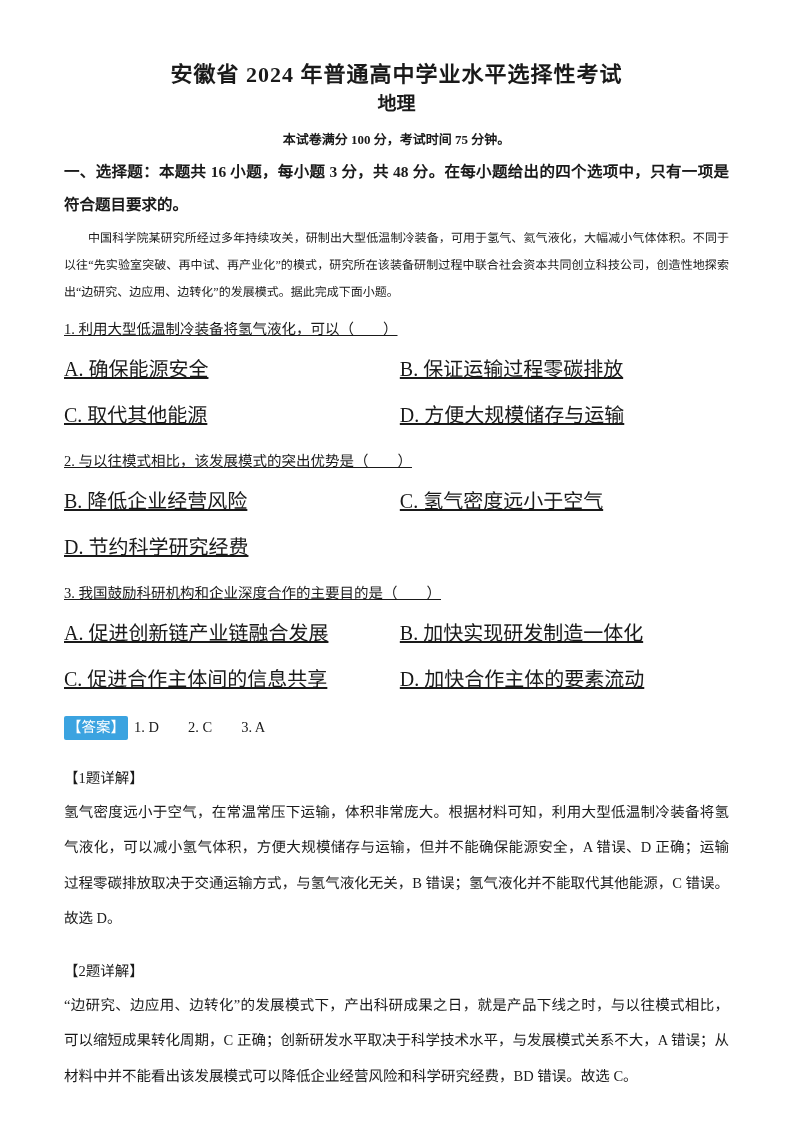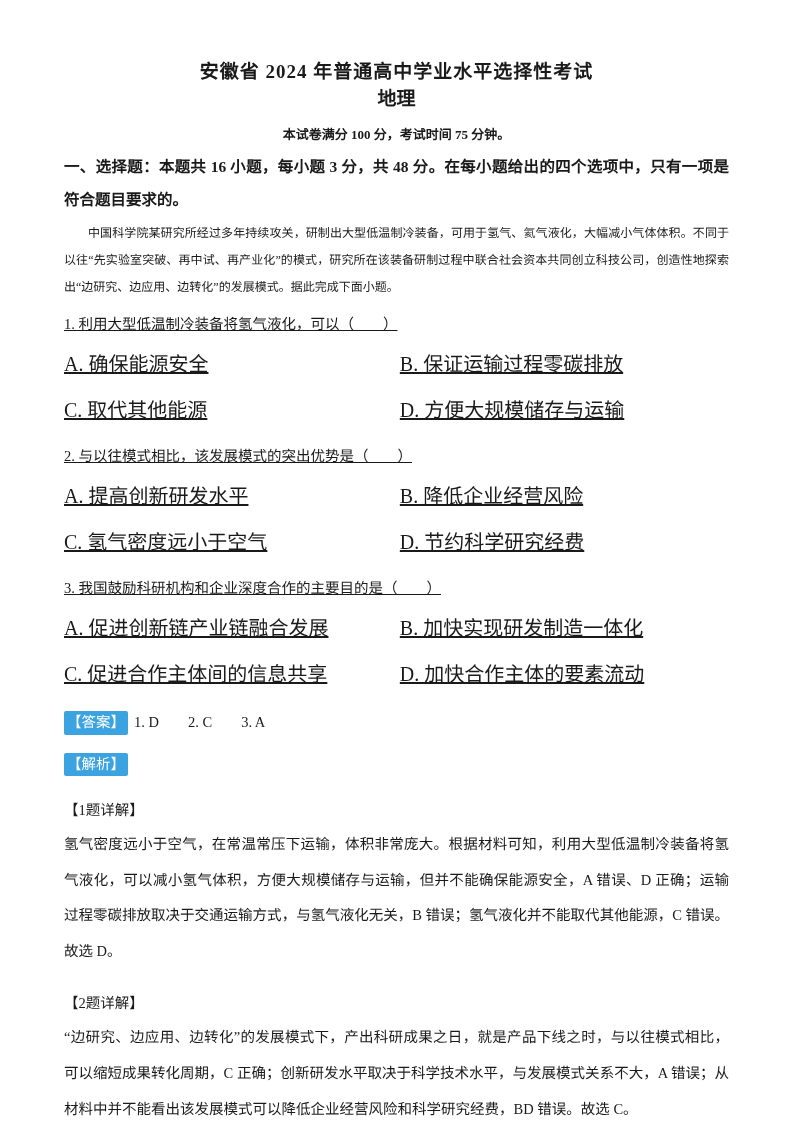--- a/index.html
+++ b/index.html
@@ -16,21 +16,21 @@
   }
   .page{
     width:793px;
     min-height:1122px;
     margin:0 auto;
     background:var(--paper);
     padding:56px 64px 30px 64px;
     overflow:hidden;
   }
   .exam-title{
-    font-size:19px;
+    font-size:22px;
     font-weight:bold;
     text-align:center;
     letter-spacing:1px;
   }
   .exam-subject{
     font-size:19px;
     font-weight:bold;
     text-align:center;
   }
   .exam-meta{
@@ -121,21 +121,20 @@
       <span>A. 确保能源安全</span>
       <span>B. 保证运输过程零碳排放</span>
       <span>C. 取代其他能源</span>
       <span>D. 方便大规模储存与运输</span>
     </div>
   </div>
 
   <div class="question">
     <div class="stem">2. 与以往模式相比，该发展模式的突出优势是（　　）</div>
     <div class="options">
-      <span>A. 提高创新研发水平</span>
       <span>B. 降低企业经营风险</span>
       <span>C. 氢气密度远小于空气</span>
       <span>D. 节约科学研究经费</span>
     </div>
   </div>
 
   <div class="question">
     <div class="stem">3. 我国鼓励科研机构和企业深度合作的主要目的是（　　）</div>
     <div class="options">
       <span>A. 促进创新链产业链融合发展</span>
@@ -143,23 +142,20 @@
       <span>C. 促进合作主体间的信息共享</span>
       <span>D. 加快合作主体的要素流动</span>
     </div>
   </div>
 
   <div class="answer-row">
     <span class="badge">【答案】</span>
     <span class="answer-text">1. D　　2. C　　3. A</span>
   </div>
 
-  <div class="answer-row analysis-row">
-    <span class="badge">【解析】</span>
-  </div>
 
   <div class="detail-heading">【1题详解】</div>
   <p class="detail-text">氢气密度远小于空气，在常温常压下运输，体积非常庞大。根据材料可知，利用大型低温制冷装备将氢气液化，可以减小氢气体积，方便大规模储存与运输，但并不能确保能源安全，A 错误、D 正确；运输过程零碳排放取决于交通运输方式，与氢气液化无关，B 错误；氢气液化并不能取代其他能源，C 错误。故选 D。</p>
 
   <div class="detail-heading">【2题详解】</div>
   <p class="detail-text">“边研究、边应用、边转化”的发展模式下，产出科研成果之日，就是产品下线之时，与以往模式相比，可以缩短成果转化周期，C 正确；创新研发水平取决于科学技术水平，与发展模式关系不大，A 错误；从材料中并不能看出该发展模式可以降低企业经营风险和科学研究经费，BD 错误。故选 C。</p>
 
 </div>
 
 </body></html>

